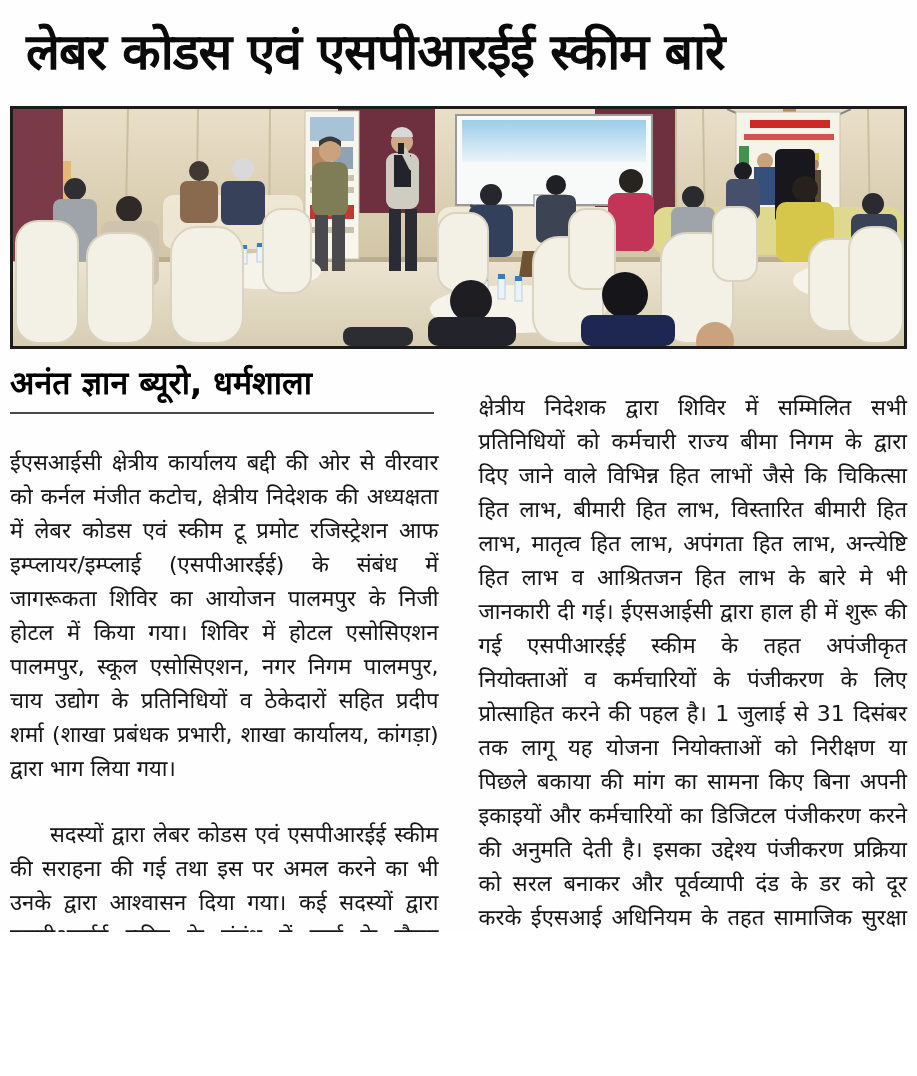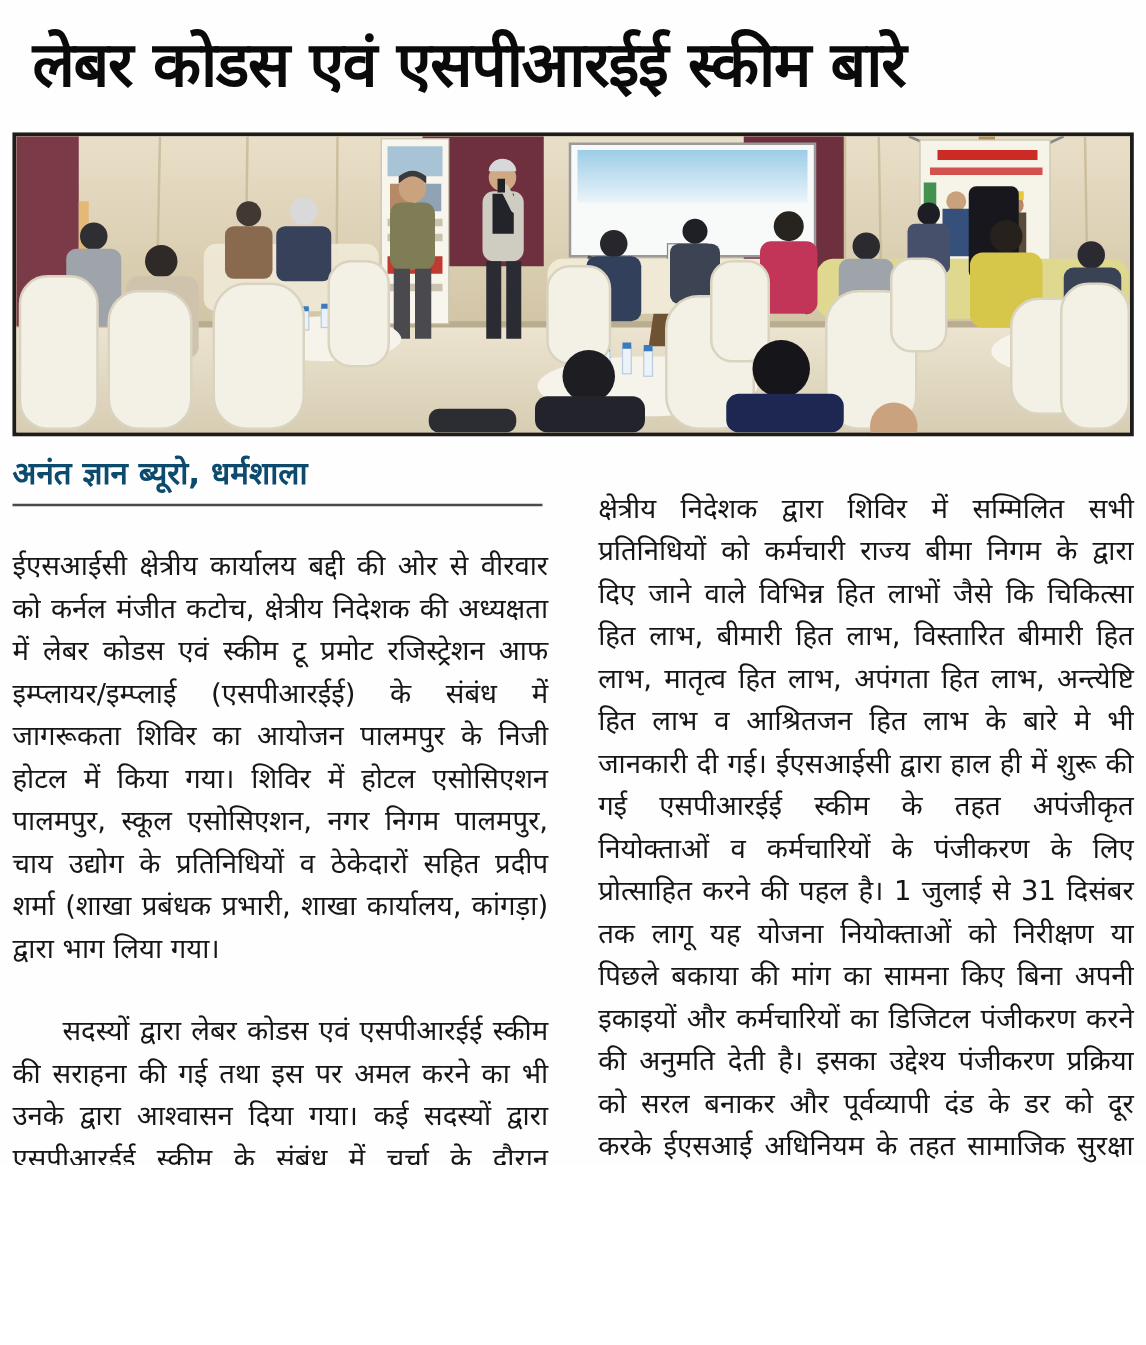--- a/index.html
+++ b/index.html
@@ -33,23 +33,23 @@
   }
   .photo-frame svg { display:block; width:100%; height:100%; }
   
   .columns {
     display:flex;
     gap:40px;
     padding:10px 10px 0 10px;
   }
   .col { flex:1; min-width:0; }
   .byline {
-    font-size:25px;
+    font-size:32px;
     font-weight:bold;
-    color:#0c4a6e;
+    color:#000000;
     padding-top:1px;
     white-space:nowrap;
   }
   .byline-rule {
     border:none;
     border-top:2px solid #4a4a4a;
     margin:9px 0 9px 0;
     width:99%;
   }
   p.body-text {

